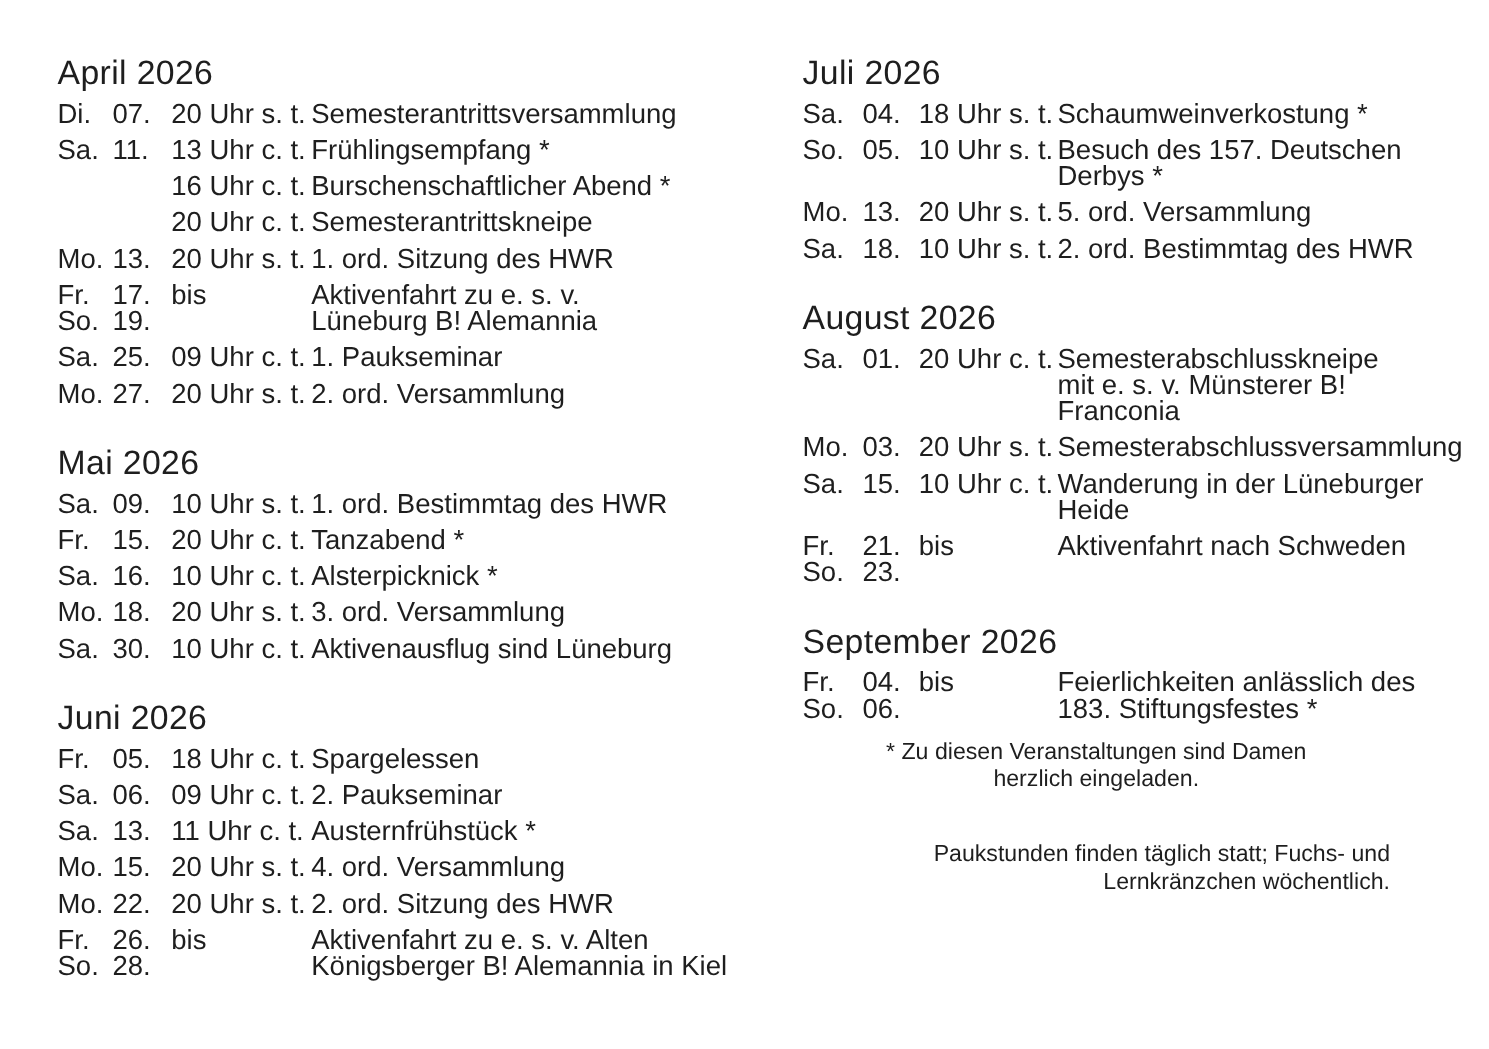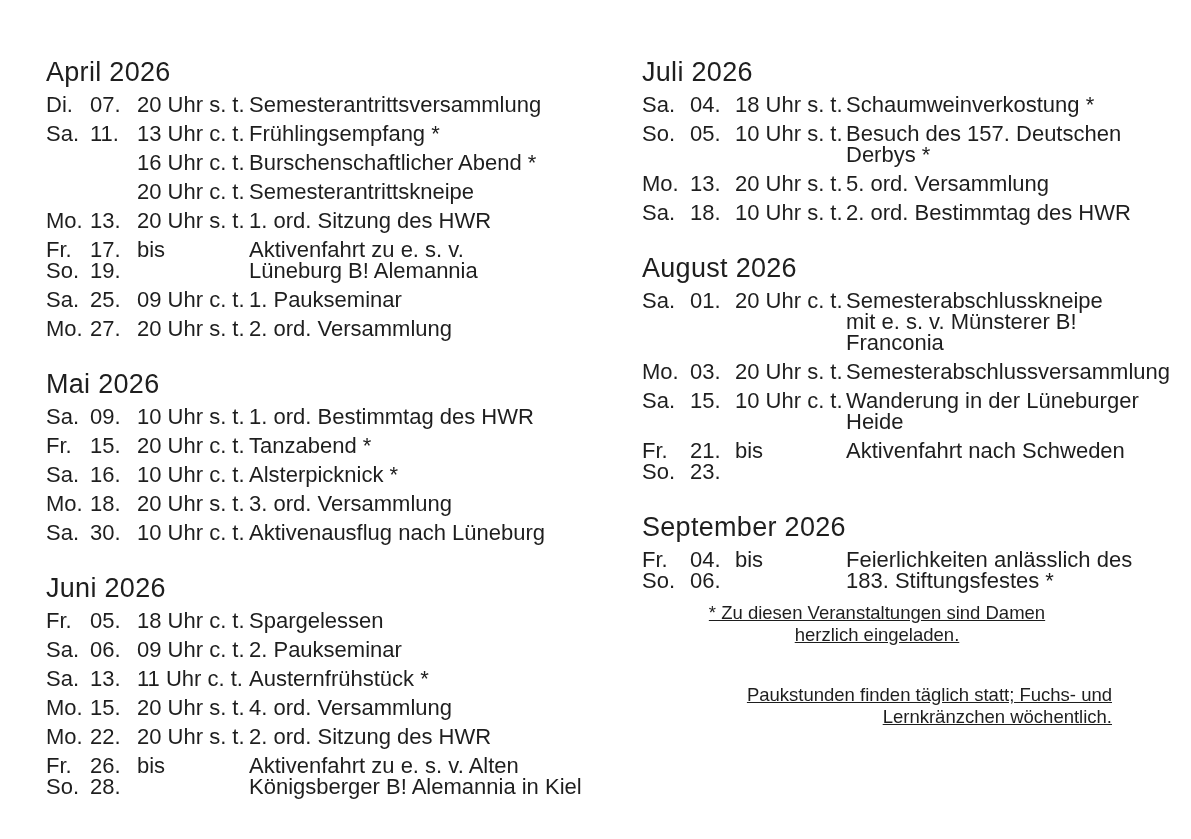--- a/index.html
+++ b/index.html
@@ -14,21 +14,21 @@
   }
   .column { position: absolute; top: 40px; }
   .column.left  { left: 46px;  width: 565px; }
   .column.right { left: 642px; width: 520px; }
 
   .month-title {
     font-size: 27px;
     line-height: 32px;
     font-weight: 400;
     letter-spacing: 0.3px;
-    margin: 16px 0 6px 0;
+    margin: 2px 0 6px 0;
   }
   .month-section + .month-section { margin-top: 29px; }
 
   .event-row {
     display: grid;
     font-size: 22px;
     line-height: 21px;
     margin-bottom: 8px;
     align-items: start;
   }
@@ -39,21 +39,21 @@
 
   .footnotes {
     position: absolute;
     left: 642px;
     top: 590px;
     width: 470px;
     text-align: center;
     font-size: 18.5px;
     line-height: 22px;
   }
-  .footnote { margin: 12px 0 38px 0; white-space: pre-line; text-decoration: underline; }
+  .footnote { margin: 0 0 38px 0; white-space: pre-line; }
   .footnote:last-child { margin-bottom: 0; text-align: right; }
 </style>
 </head>
 <body>
 
 <div class="page">
   <div class="column left" id="col-0">
       <section class="month-section">
         <h2 class="month-title">April 2026</h2>
         <div class="rows">
@@ -134,21 +134,21 @@
           <div class="event-row">
             <span class="cell day">Mo.</span>
             <span class="cell date">18.</span>
             <span class="cell time">20 Uhr s. t.</span>
             <span class="cell description">3. ord. Versammlung</span>
           </div>
           <div class="event-row">
             <span class="cell day">Sa.</span>
             <span class="cell date">30.</span>
             <span class="cell time">10 Uhr c. t.</span>
-            <span class="cell description">Aktivenausflug nach Lüneburg</span>
+            <span class="cell description">Aktivenausflug sind Lüneburg</span>
           </div>
         </div>
       </section>
       <section class="month-section">
         <h2 class="month-title">Juni 2026</h2>
         <div class="rows">
           <div class="event-row">
             <span class="cell day">Fr.</span>
             <span class="cell date">05.</span>
             <span class="cell time">18 Uhr c. t.</span>

